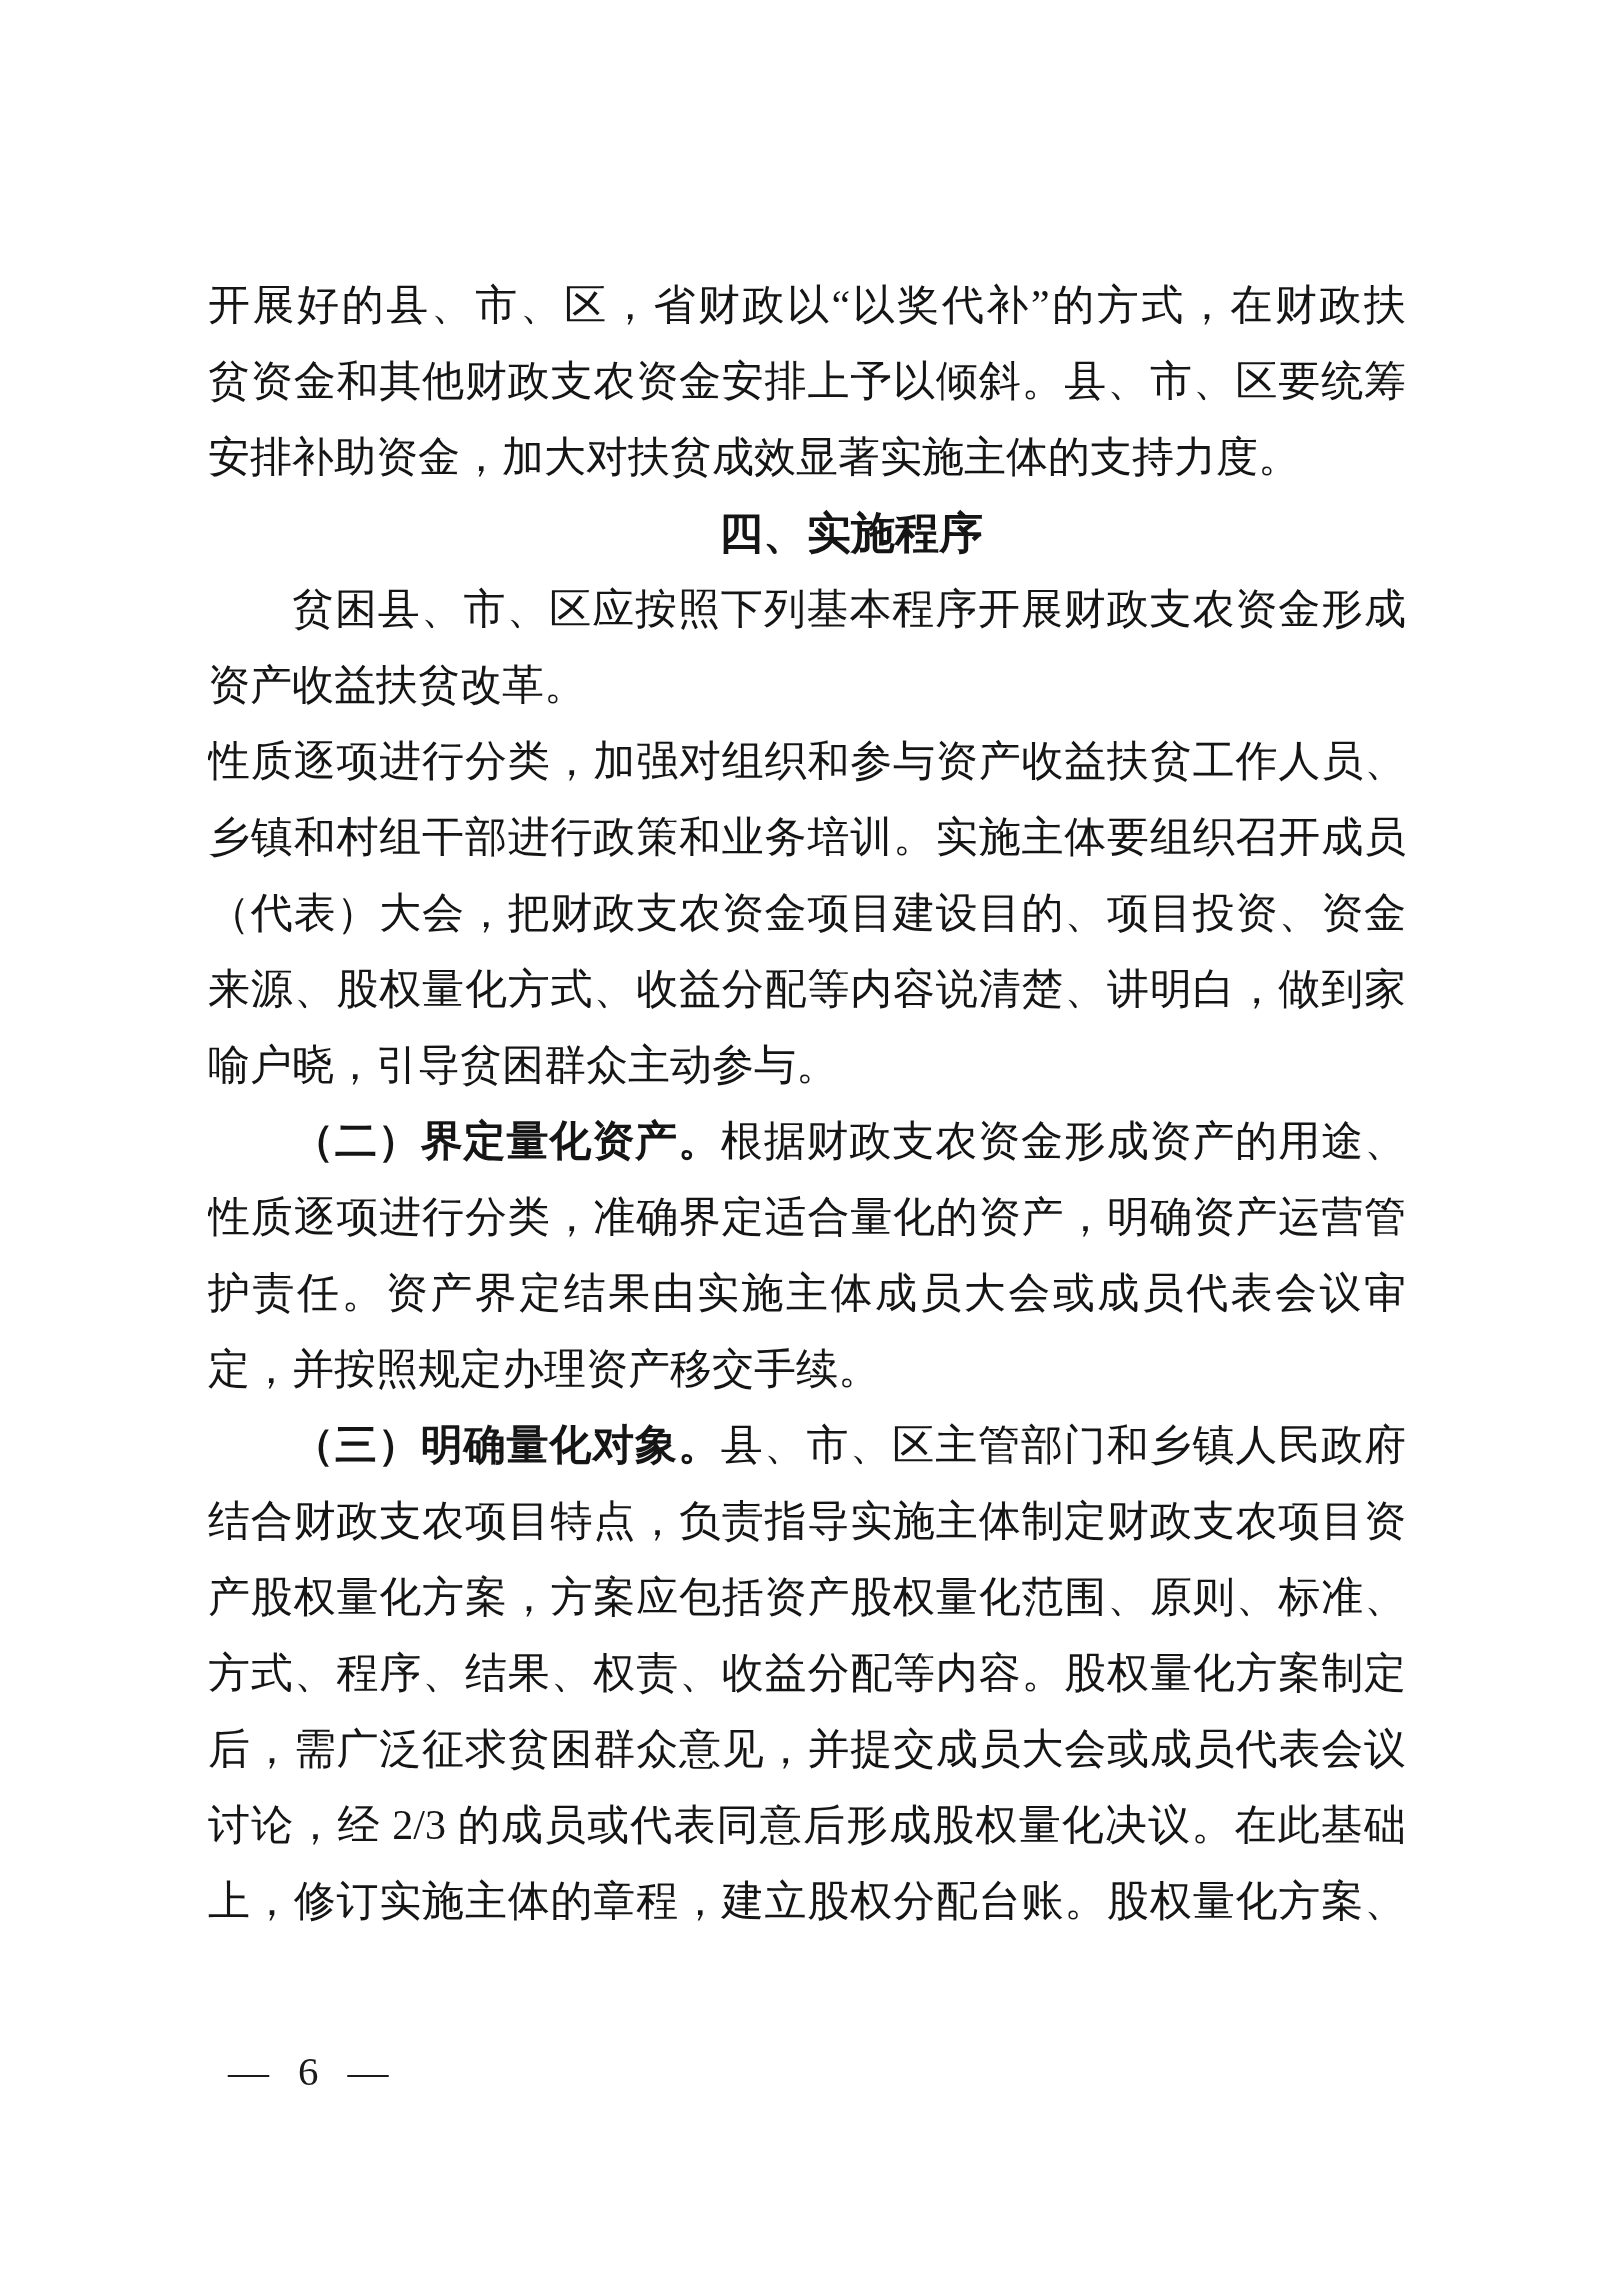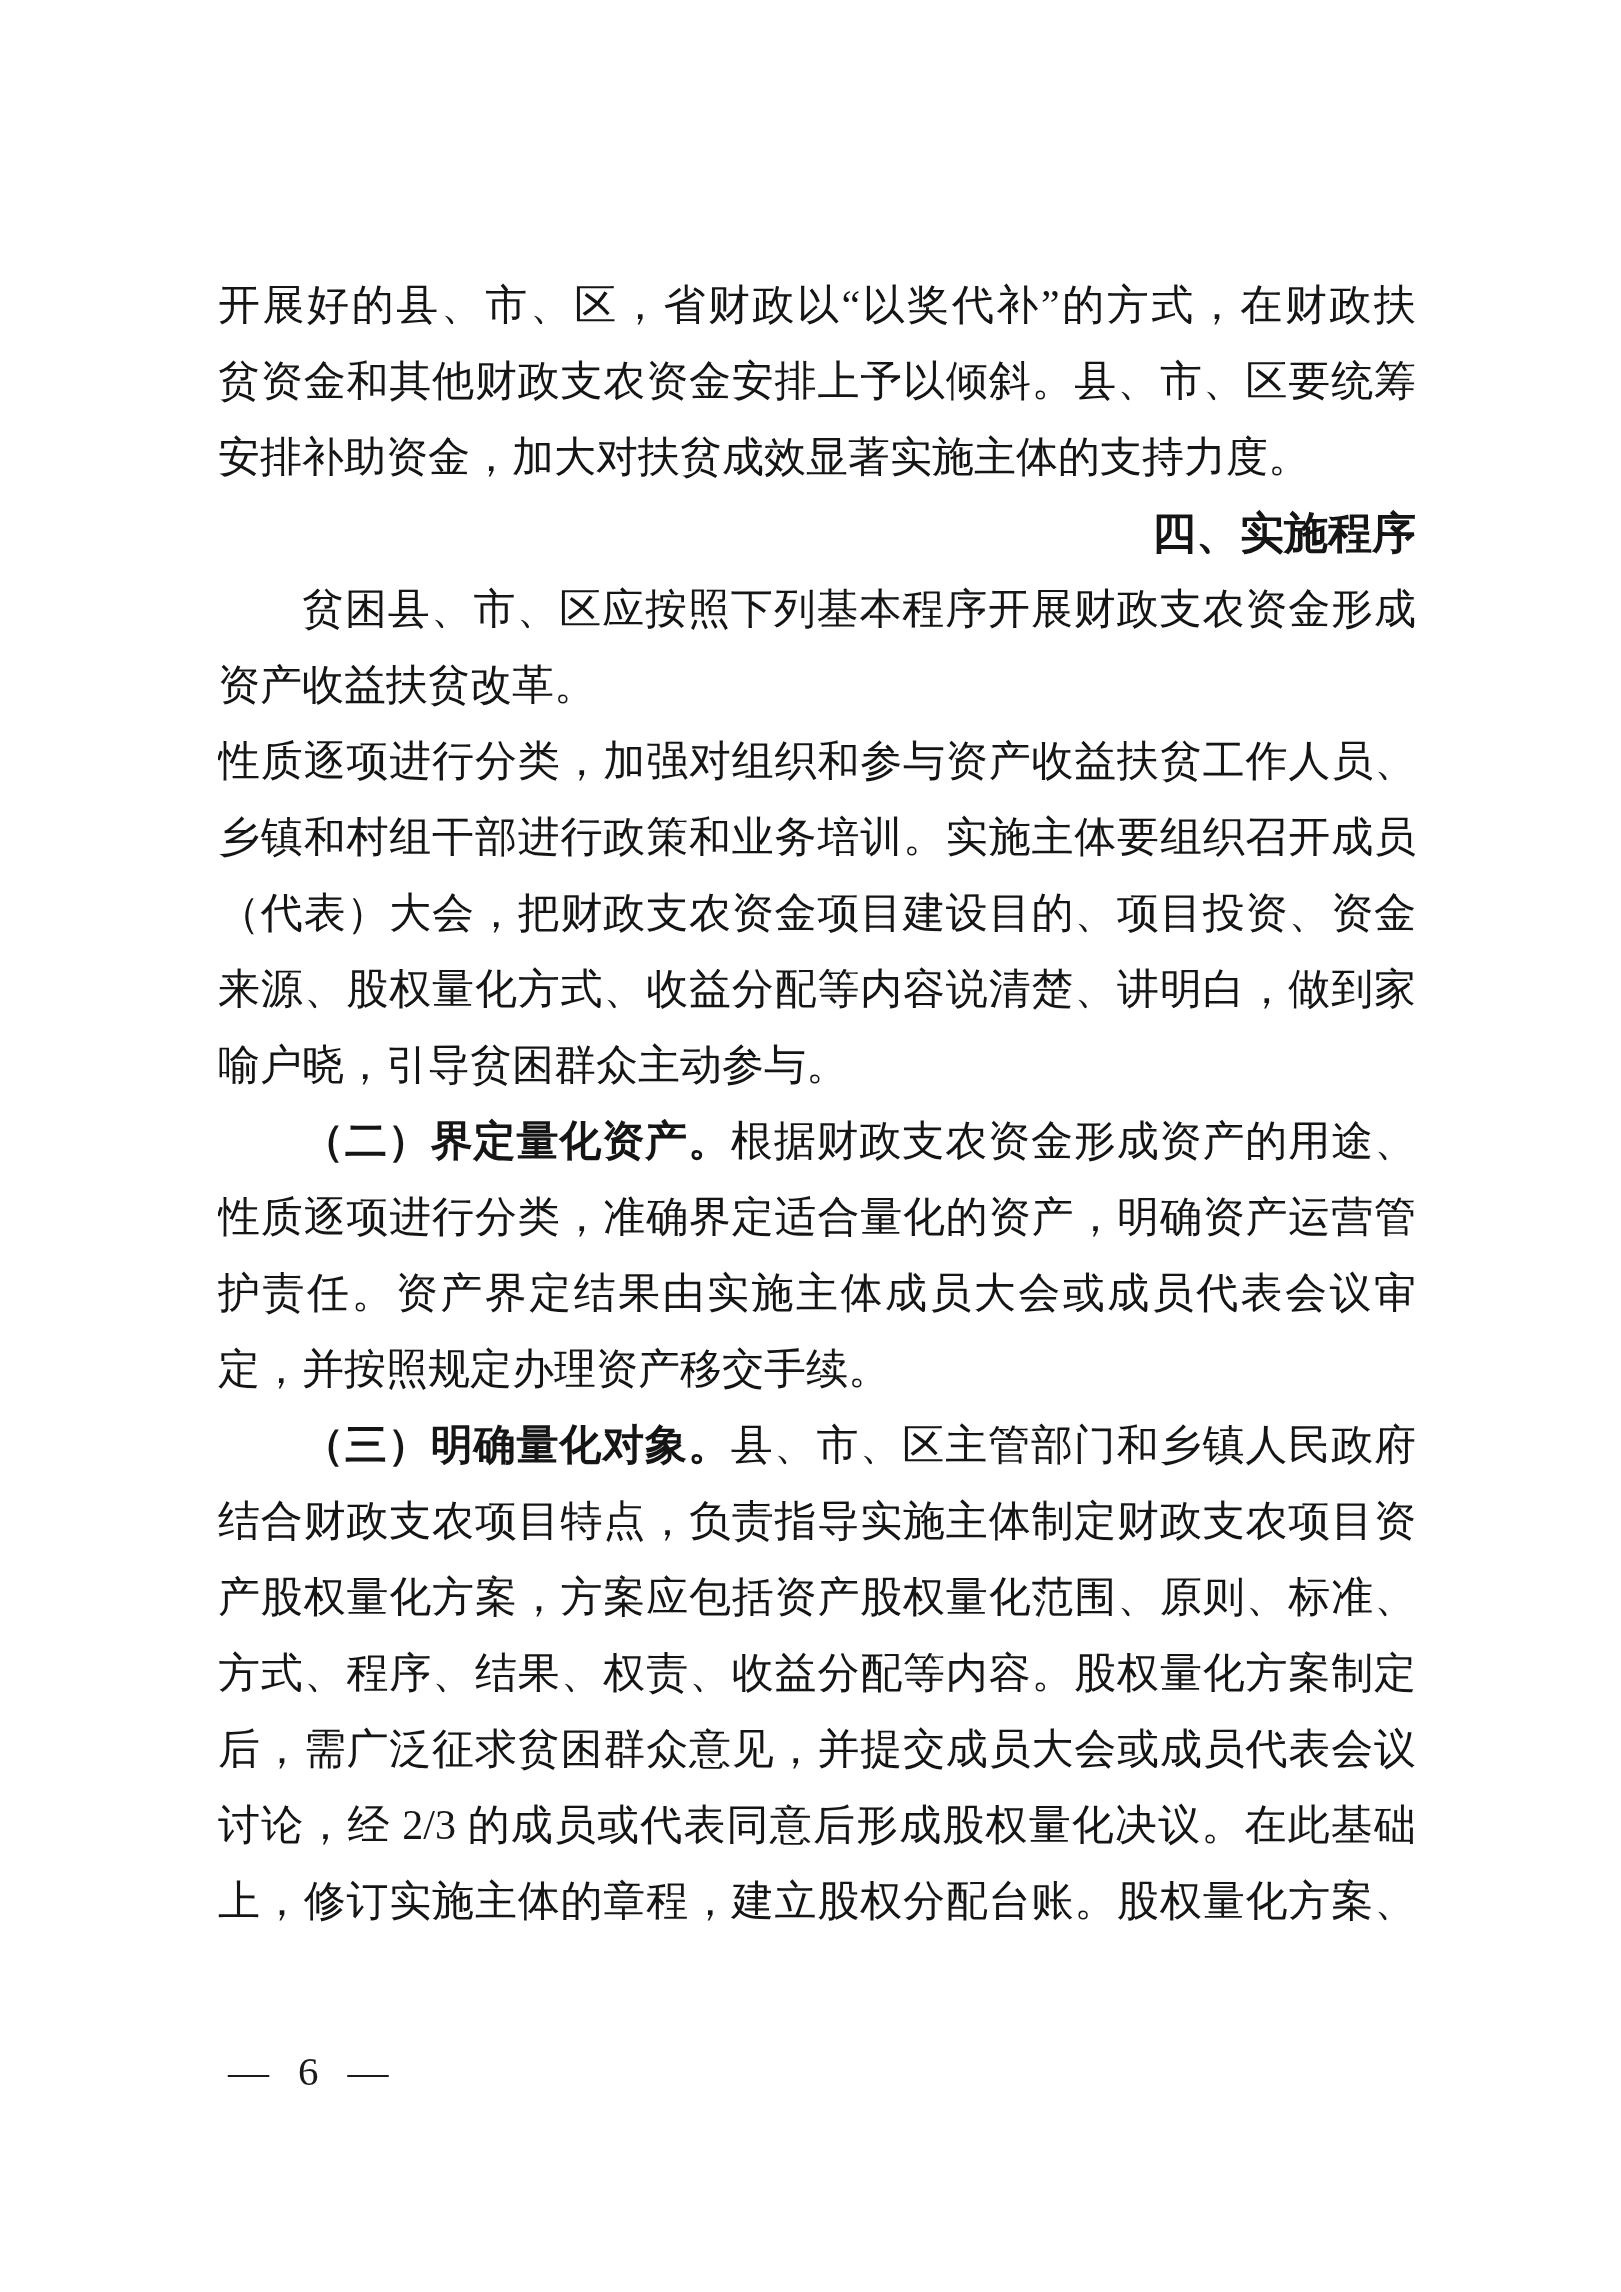--- a/index.html
+++ b/index.html
@@ -11,31 +11,31 @@
     position: relative;
     width: 1621px;
     height: 2293px;
     background: #ffffff;
     color: #151515;
     font-family: "Liberation Serif", "DejaVu Serif", serif;
     overflow: hidden;
   }
   .text-block {
     position: absolute;
-    left: 218px;
+    left: 208px;
     top: 267px;
     width: 1198px;
   }
   .line {
     height: 76px;
     line-height: 76px;
     font-size: 42px;
     letter-spacing: 0px;
     overflow: hidden;
-    text-align: right;
+    text-align: center;
     white-space: nowrap;
   }
   
   .line.full {
     white-space: normal;
     text-align: justify;
     text-align-last: justify;
     -moz-text-align-last: justify;
   }
   

